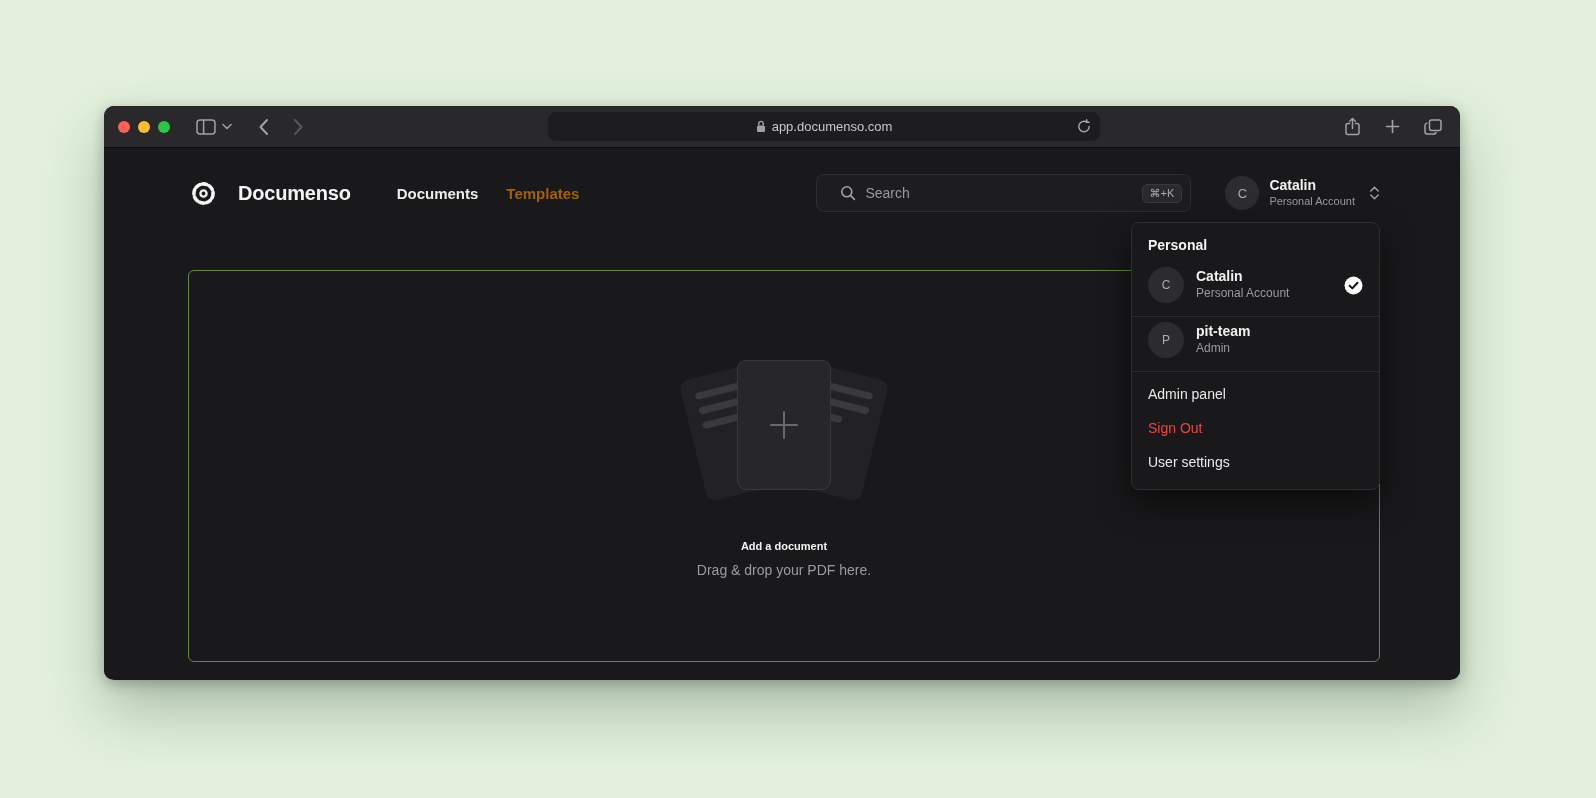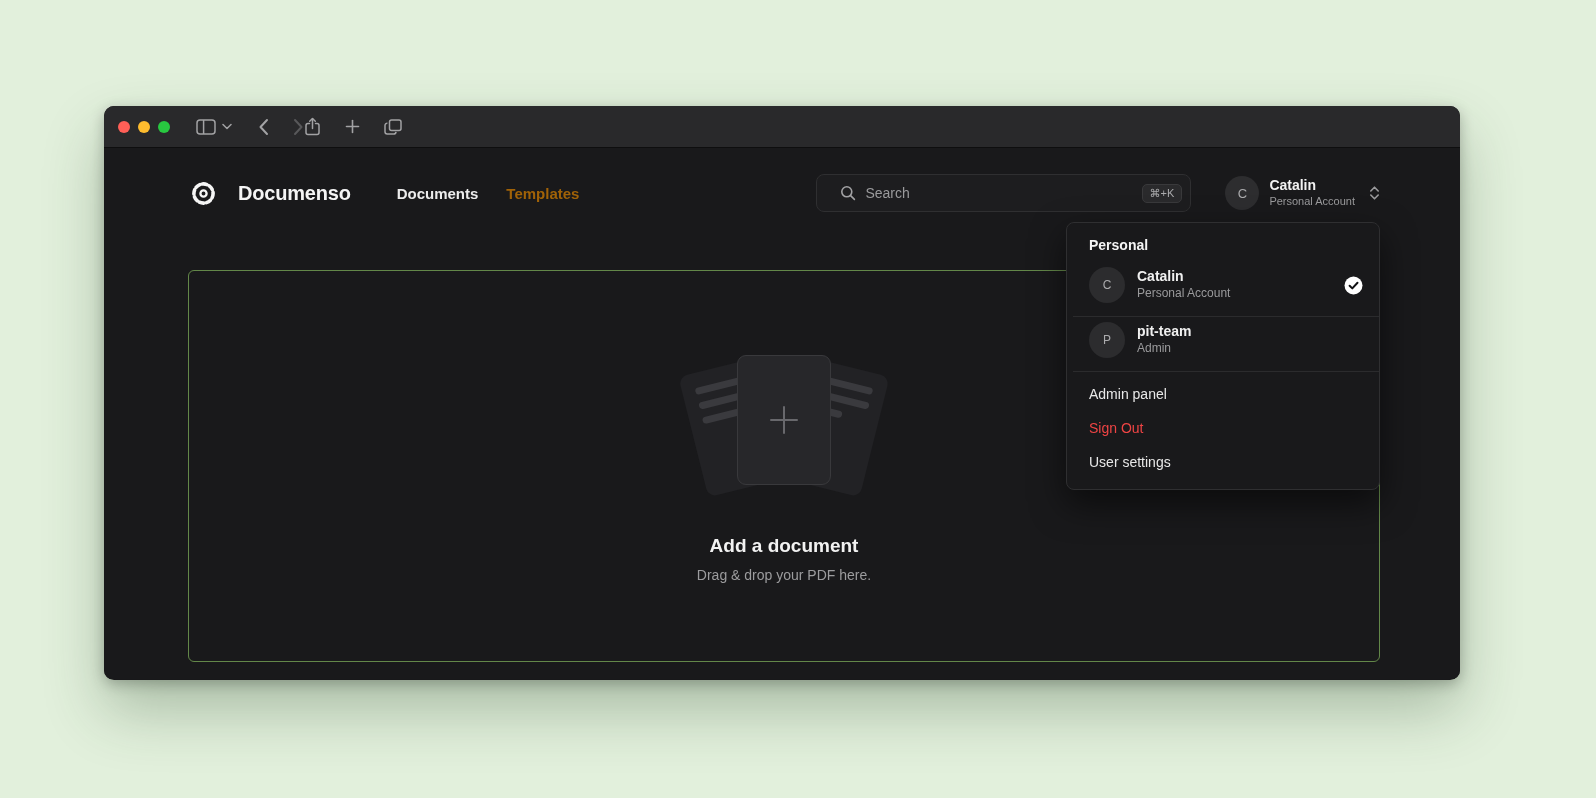--- a/index.html
+++ b/index.html
@@ -72,23 +72,23 @@
   .avatar {
     width:34px; height:34px; border-radius:50%; background:#2d2d2f; color:#ababad;
     display:flex; align-items:center; justify-content:center; font-size:13px; flex:none;
   }
   .acct-name { font-size:14px; font-weight:600; color:#f2f2f2; line-height:1.2; }
   .acct-sub { font-size:11px; color:#9a9a9c; line-height:1.3; }
   .caret { color:#9a9a9c; margin-left:4px; }
 
   
   .dropdown {
-    position:absolute; top:74px; right:80px; width:314px; z-index:50;
+    position:absolute; top:74px; right:80px; width:249px; z-index:50;
     background:#19191b; border:1px solid #2f2f31; border-radius:8px;
-    box-shadow:0 14px 34px rgba(0,0,0,.55); overflow:hidden;padding-left:6px;
+    box-shadow:0 14px 34px rgba(0,0,0,.55); overflow:hidden;
   }
   .menu-label { padding:14px 16px 9px; font-size:14px; font-weight:700; color:#f5f5f5; }
   .menu-row { display:flex; align-items:center; gap:12px; padding:5px 16px 13px; cursor:pointer; }
   .menu-row .avatar { width:36px; height:36px; background:#2c2c2e; font-size:12px; }
   .row-name { font-size:14px; font-weight:600; color:#f0f0f0; line-height:1.25; }
   .row-sub { font-size:12px; color:#9a9a9c; line-height:1.3; }
   .row-check { margin-left:auto; display:flex; }
   .divider { height:1px; background:#2b2b2d; }
   .teams-head { display:flex; align-items:center; padding:12px 16px 8px; }
   .teams-head .menu-label { padding:0; }
@@ -111,21 +111,21 @@
   .card.left  { left:16px;  top:15px; transform:rotate(-14deg); }
   .card.right { right:16px; top:15px; transform:rotate(14deg); }
   .card.mid   {
     left:50%; top:6px; transform:translateX(-50%);
     width:94px; height:130px; background:#27272a; border:1px solid #39393c; z-index:2;
     display:flex; align-items:center; justify-content:center;
   }
   .stripes { padding-top:15px; }
   .stripe { height:7px; background:#3a3a3e; border-radius:4px; margin:0 13px 8px; }
   .stripe.short { width:42px; margin-right:auto; }
-  .dz-title { font-size:19px; font-weight:600; color:#f2f2f2; margin-bottom:10px; }
+  .dz-title { font-size:11px; font-weight:600; color:#f2f2f2; margin-bottom:10px; }
   .dz-sub { font-size:14px; color:#9c9c9e; }
 
   svg { display:block; }
 </style>
 </head>
 <body>
 
 <div class="window">
 
   <div class="toolbar">
@@ -155,20 +155,37 @@
           <path d="M9 2 L2.5 9 L9 16"></path>
         </svg>
       </span>
       <span class="tb-icon dim">
         <svg width="11" height="18" viewBox="0 0 11 18" fill="none" stroke="currentColor" stroke-width="2" stroke-linecap="round" stroke-linejoin="round">
           <path d="M2 2 L8.5 9 L2 16"></path>
         </svg>
       </span>
     </div>
 
+    <div class="url-wrap">
+      <div class="url-bar">
+        <span class="tb-icon">
+          <svg width="10" height="13" viewBox="0 0 10 13">
+            <rect x="1" y="5.6" width="8" height="6.4" rx="1.5" fill="currentColor"></rect>
+            <path d="M2.8 5.6 V3.6 A2.2 2.2 0 0 1 7.2 3.6 V5.6" stroke="currentColor" stroke-width="1.4" fill="none"></path>
+          </svg>
+        </span>
+        <span>app.documenso.com</span>
+        <span class="url-refresh tb-icon">
+          <svg width="14" height="15" viewBox="0 0 14 15" fill="none" stroke="currentColor" stroke-width="1.4" stroke-linecap="round">
+            <path d="M12.2 7.5 A5.2 5.2 0 1 1 9.7 3.1"></path>
+            <path d="M9.7 0.8 L9.7 3.2 L12.1 3.2"></path>
+          </svg>
+        </span>
+      </div>
+    </div>
 
     <div class="tb-right">
       <span class="tb-icon">
         <svg width="17" height="19" viewBox="0 0 17 19" fill="none" stroke="currentColor" stroke-width="1.5" stroke-linecap="round" stroke-linejoin="round">
           <path d="M5.5 6.5 H4 A2 2 0 0 0 2 8.5 V15.5 A2 2 0 0 0 4 17.5 H13 A2 2 0 0 0 15 15.5 V8.5 A2 2 0 0 0 13 6.5 H11.5"></path>
           <line x1="8.5" y1="11.5" x2="8.5" y2="1.8"></line>
           <path d="M5.7 4.3 L8.5 1.5 L11.3 4.3"></path>
         </svg>
       </span>
       <span class="tb-icon">

